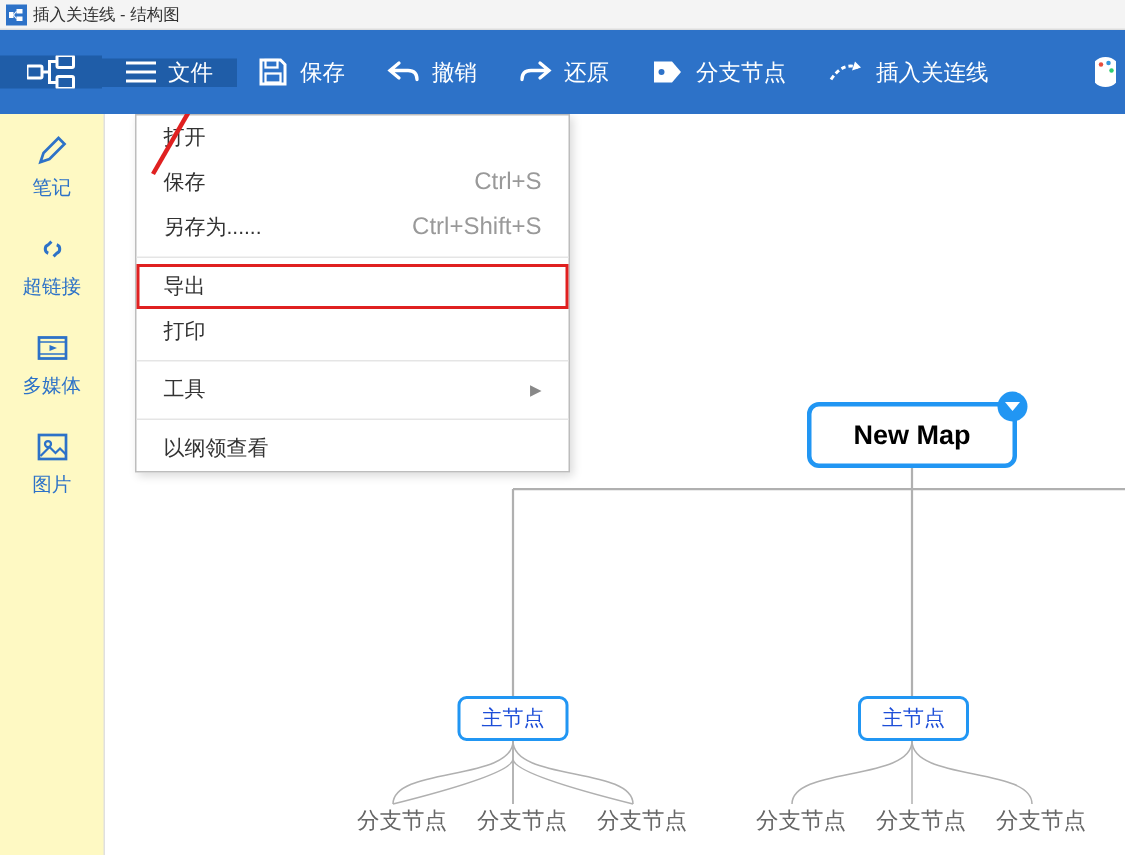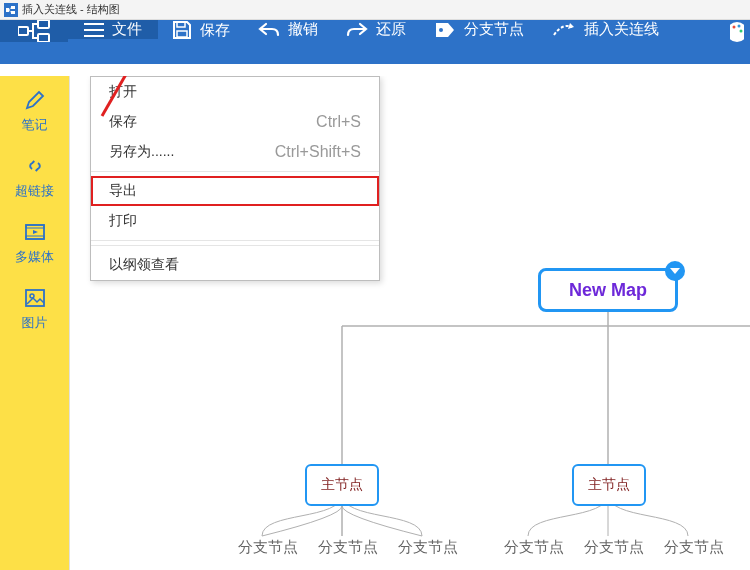--- a/index.html
+++ b/index.html
@@ -2,52 +2,52 @@
 <html><head>
 <meta charset="utf-8">
 <style>
   * { box-sizing: border-box; margin: 0; padding: 0; font-family: "Microsoft YaHei", Arial, sans-serif; }
   body { width: 750px; height: 570px; overflow: hidden; background: #fff; position: relative; }
 
   .titlebar { height: 20px; background: #f4f4f4; display: flex; align-items: center; padding-left: 4px; font-size: 11px; color: #333; border-bottom: 1px solid #ddd; }
   .titlebar .app-icon { width: 14px; height: 14px; background: #2d72c8; margin-right: 4px; display: flex; align-items: center; justify-content: center; }
   .titlebar .app-icon svg { width: 10px; height: 10px; }
 
-  .toolbar { height: 44px; background: #2d72c8; display: flex; align-items: flex-start; color: #fff; font-size: 15px; }
+  .toolbar { height: 56px; background: #2d72c8; display: flex; align-items: center; color: #fff; font-size: 15px; }
   .toolbar .tool { display: flex; align-items: center; padding: 0 14px; gap: 8px; cursor: pointer; }
   .toolbar .tool.logo { background: #1f5da8; padding: 0 18px; }
   .toolbar .tool.file { background: #1f5da8; padding: 0 16px; }
   .toolbar .icon { display: flex; align-items: center; }
   .toolbar .palette-btn { margin-left: auto; padding: 0 6px; display: flex; align-items: center; }
 
   .main { position: absolute; top: 76px; left: 0; right: 0; bottom: 0; }
 
-  .sidebar { position: absolute; top: 0; left: 0; width: 70px; height: 100%; background: #fde047; border-right: 1px solid #e0e0e0; }
+  .sidebar { position: absolute; top: 0; left: 0; width: 70px; height: 100%; background: #fef9c3; border-right: 1px solid #e0e0e0; }
   .side-item { display: flex; flex-direction: column; align-items: center; padding: 12px 0 8px; gap: 4px; font-size: 13px; color: #2d72c8; cursor: pointer; }
   .side-item .icon { height: 24px; display: flex; align-items: center; justify-content: center; }
 
   .canvas { position: absolute; top: 0; left: 70px; right: 0; bottom: 0; background: #fff; overflow: hidden; }
 
   
   .menu { position: absolute; top: 0; left: 20px; width: 290px; background: #fff; border: 1px solid #bdbdbd; box-shadow: 2px 2px 6px rgba(0,0,0,0.15); z-index: 20; padding: 0 0; }
   .menu-item { display: flex; justify-content: space-between; align-items: center; padding: 6px 18px; font-size: 14px; color: #333; cursor: pointer; }
   .menu-item .shortcut { color: #999; font-size: 16px; }
   .menu-item .sub-arrow { color: #888; font-size: 10px; }
   .menu-sep { height: 1px; background: #e5e5e5; margin: 4px 0; }
   .menu-item.highlight { outline: 2px solid #e02020; outline-offset: -2px; }
 
   
   .arrow-anno { position: absolute; left: 24px; top: -32px; z-index: 25; pointer-events: none; }
 
   
-  .root-node { position: absolute; left: 468px; top: 192px; width: 140px; height: 44px; border: 3px solid #2196f3; border-radius: 8px; display: flex; align-items: center; justify-content: center; font-size: 18px; font-weight: bold; color: #6d28d9; background: #fff; }
+  .root-node { position: absolute; left: 468px; top: 192px; width: 140px; height: 44px; border: 3px solid #2196f3; border-radius: 8px; display: flex; align-items: center; justify-content: center; font-size: 18px; font-weight: bold; color: #000000; background: #fff; }
   .root-badge { position: absolute; top: -10px; right: -10px; width: 20px; height: 20px; background: #2196f3; border-radius: 50%; display: flex; align-items: center; justify-content: center; }
   .root-badge::after { content: ""; border-left: 5px solid transparent; border-right: 5px solid transparent; border-top: 6px solid #fff; }
 
-  .main-node { position: absolute; width: 74px; height: 42px; border: 2px solid #2196f3; border-radius: 6px; display: flex; align-items: center; justify-content: center; font-size: 14px; color: #7f1d1d; background: #fff; }
+  .main-node { position: absolute; width: 74px; height: 30px; border: 2px solid #2196f3; border-radius: 6px; display: flex; align-items: center; justify-content: center; font-size: 14px; color: #1d4ed8; background: #fff; }
   .main-node.n1 { left: 235px; top: 388px; }
   .main-node.n2 { left: 502px; top: 388px; }
 
   .leaf { position: absolute; font-size: 15px; color: #666; }
 
   
   svg.connectors { position: absolute; left: 0; top: 0; width: 100%; height: 100%; z-index: 0; }
 </style>
 </head>
 <body>
@@ -205,20 +205,24 @@
         <span class="shortcut">Ctrl+Shift+S</span>
       </div>
       <div class="menu-sep"></div>
       <div class="menu-item highlight">
         <span>导出</span>
       </div>
       <div class="menu-item">
         <span>打印</span>
       </div>
       <div class="menu-sep"></div>
+      <div class="menu-item">
+        <span>工具</span>
+        <span class="sub-arrow">▶</span>
+      </div>
       <div class="menu-sep"></div>
       <div class="menu-item">
         <span>以纲领查看</span>
       </div>
     </div>
 
     <svg class="connectors">
 
       <line x1="538" y1="236" x2="538" y2="250" stroke="#b0b0b0" stroke-width="1.5"></line>
       <line x1="272" y1="250" x2="680" y2="250" stroke="#b0b0b0" stroke-width="1.5"></line>

